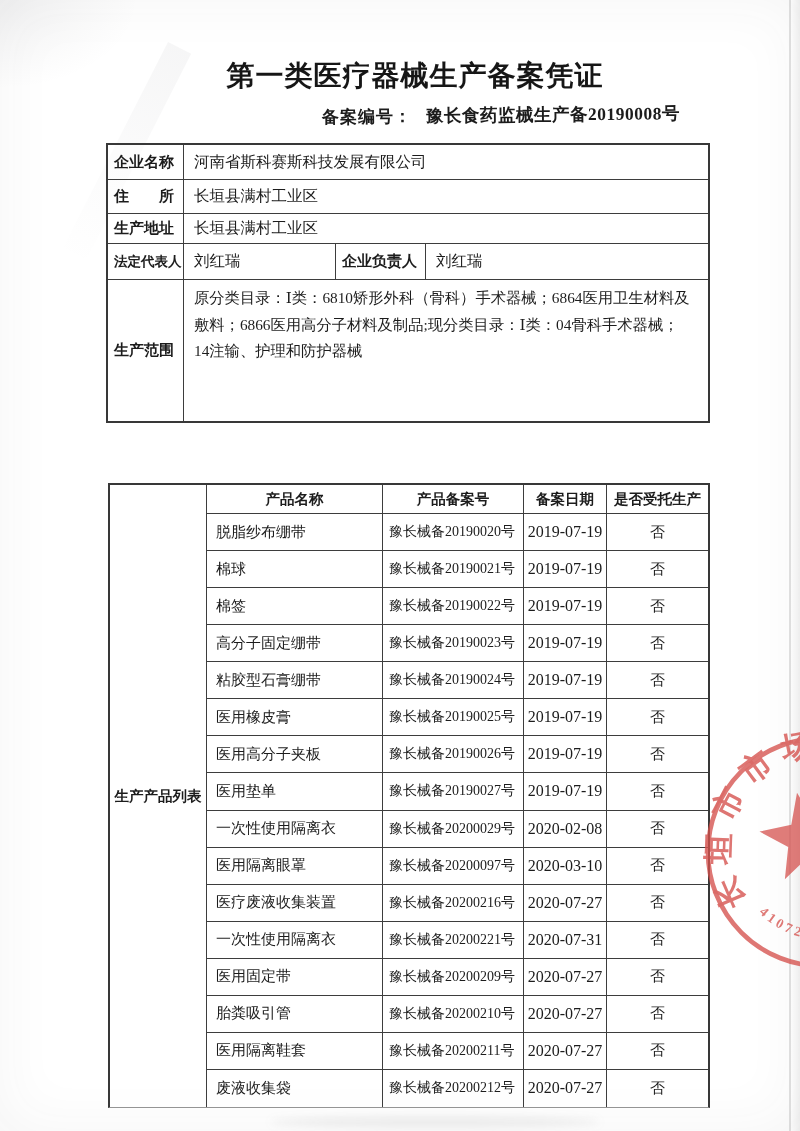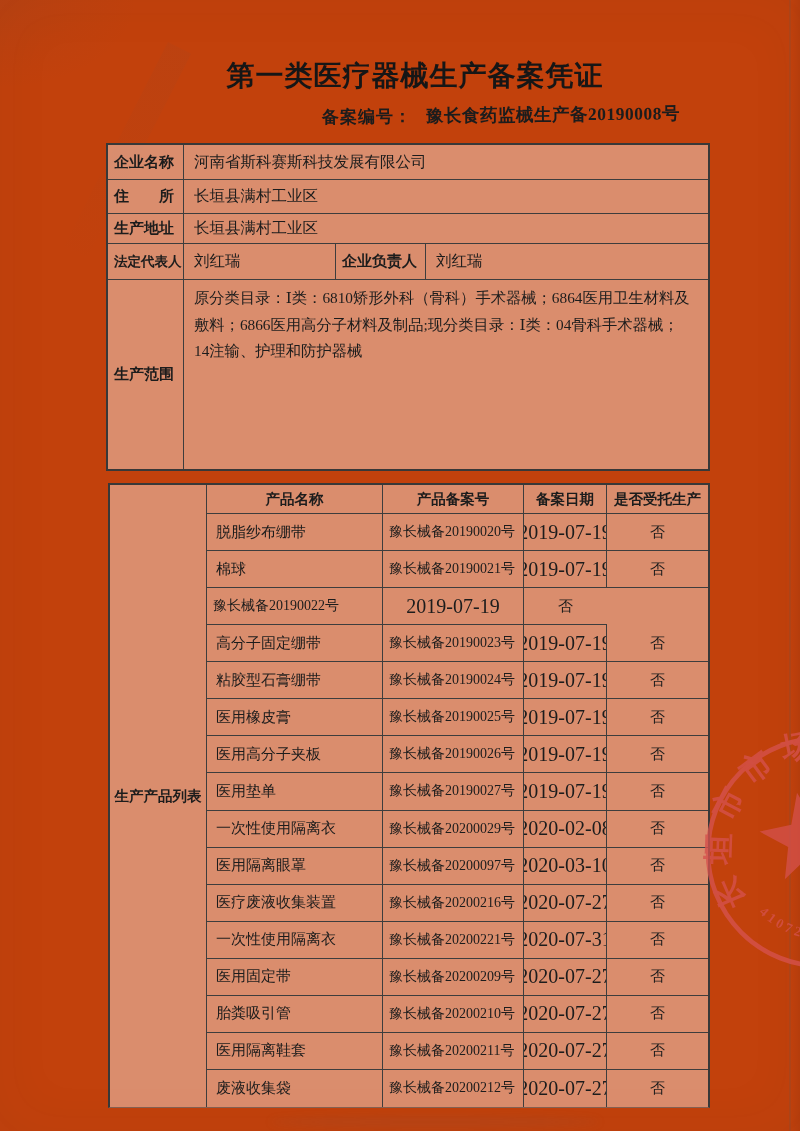--- a/index.html
+++ b/index.html
@@ -1,19 +1,19 @@
 <!DOCTYPE html>
 <html><head>
 <meta charset="utf-8">
 <style>
   html,body{margin:0;padding:0;}
   body{width:800px;height:1131px;overflow:hidden;background:#e8e8e6;}
   .page{
     position:relative;width:800px;height:1131px;overflow:hidden;
-    background:#c2410c;
+    background:#ffffff;
     box-shadow:inset 0 0 60px rgba(60,60,60,.05);
     font-family:"Liberation Serif","DejaVu Serif",serif;
     color:#1c1c1c;
   }
   
   .crease{position:absolute;left:168px;top:42px;width:26px;height:300px;
     transform:rotate(27deg);transform-origin:top left;
     background:linear-gradient(180deg,rgba(80,80,90,.05),rgba(80,80,90,0) 80%);pointer-events:none;}
   .edge-line{position:absolute;right:9px;top:0;width:2px;height:1131px;background:rgba(90,90,90,.18);}
   .edge-band{position:absolute;right:0;top:0;width:9px;height:1131px;background:linear-gradient(90deg,rgba(0,0,0,0),rgba(0,0,0,.05));}
@@ -27,42 +27,42 @@
   .filing{position:absolute;left:322px;top:103px;white-space:nowrap;transform:rotate(-.6deg);}
   .flabel{font-size:17px;font-weight:700;letter-spacing:1px;}
   .fvalue{font-size:17.5px;font-weight:700;margin-left:14px;letter-spacing:.5px;}
   
   .cell{box-sizing:border-box;display:flex;align-items:center;overflow:hidden;}
   .lab{justify-content:flex-start;padding-left:6px;font-weight:700;font-size:15px;white-space:nowrap;}
   .val{padding-left:10px;font-size:15.5px;white-space:nowrap;}
   .bR{border-right:1.6px solid #3d3d3d;}
   .bB{border-bottom:1.6px solid #3d3d3d;}
   
-  .t1{position:absolute;left:106px;top:143px;width:604px;height:328px;
+  .t1{position:absolute;left:106px;top:143px;width:604px;height:280px;
     border:2px solid #383838;box-sizing:border-box;display:flex;flex-direction:column;background:rgba(255,255,255,.4);}
   .t1 .row{display:grid;grid-template-columns:76px 1fr;}
   .t1 .row4{display:grid;grid-template-columns:76px 152px 90px 1fr;}
   .t1 .row5{display:grid;grid-template-columns:76px 1fr;flex:1;}
   .small-lab{font-size:13.5px;text-align:center;}
   .scope-val{align-items:flex-start;padding:5px 18px 0 10px;font-size:15.3px;line-height:26.5px;
     white-space:normal;display:block;}
   
   .t2{position:absolute;left:108px;top:483px;width:602px;height:625px;
     border:2px solid #383838;border-bottom:1.2px solid rgba(60,60,60,.55);
     box-sizing:border-box;display:grid;grid-template-columns:97px 1fr;background:rgba(255,255,255,.4);}
   .side-cell{display:flex;align-items:center;justify-content:center;
     font-weight:700;font-size:14.5px;white-space:nowrap;}
   .pt-main{display:flex;flex-direction:column;}
   .pt-head{display:grid;grid-template-columns:176px 141px 83px 1fr;height:29px;flex:none;}
   .pt-head .cell{justify-content:center;font-weight:700;font-size:14.5px;white-space:nowrap;}
   .prows{display:flex;flex-direction:column;flex:1;}
   .prow{display:grid;grid-template-columns:176px 141px 83px 1fr;flex:1;}
   .pname{padding-left:9px;font-size:15px;white-space:nowrap;}
   .preg{padding-left:6px;font-size:14px;white-space:nowrap;}
-  .pdate{justify-content:center;font-size:20px;white-space:nowrap;}
+  .pdate{justify-content:center;font-size:16px;white-space:nowrap;}
   .pdeleg{justify-content:center;font-size:15px;}
   .prows .prow:last-child .cell{border-bottom:none;}
   
   .seal{position:absolute;left:677px;top:702px;width:290px;height:300px;opacity:.85;pointer-events:none;}
 </style>
 </head>
 <body>
 
 <div class="page">
 
@@ -121,20 +121,21 @@
     </div>
 
     <div class="prow">
       <div class="cell pname bR bB">棉球</div>
       <div class="cell preg bR bB">豫长械备20190021号</div>
       <div class="cell pdate bR bB">2019-07-19</div>
       <div class="cell pdeleg bB">否</div>
     </div>
 
     <div class="prow">
+      <div class="cell pname bR bB">棉签</div>
       <div class="cell preg bR bB">豫长械备20190022号</div>
       <div class="cell pdate bR bB">2019-07-19</div>
       <div class="cell pdeleg bB">否</div>
     </div>
 
     <div class="prow">
       <div class="cell pname bR bB">高分子固定绷带</div>
       <div class="cell preg bR bB">豫长械备20190023号</div>
       <div class="cell pdate bR bB">2019-07-19</div>
       <div class="cell pdeleg bB">否</div>

